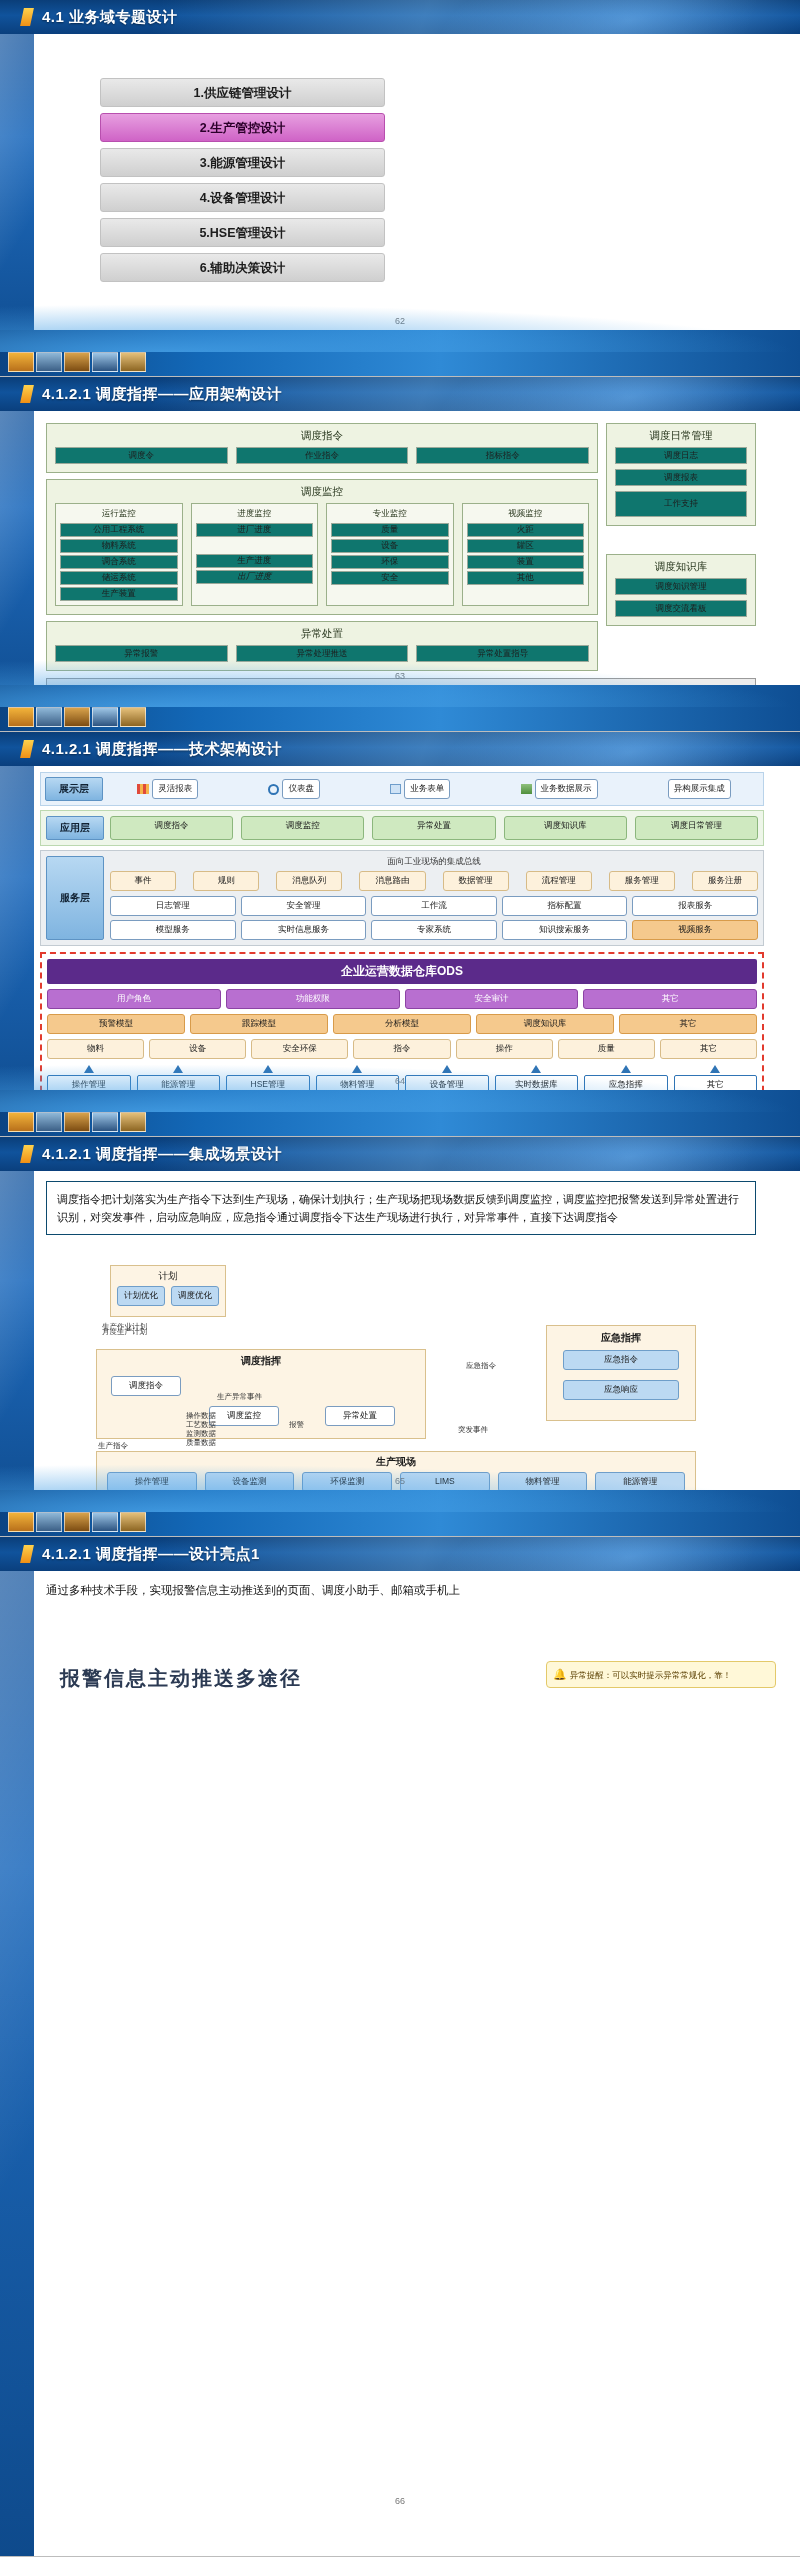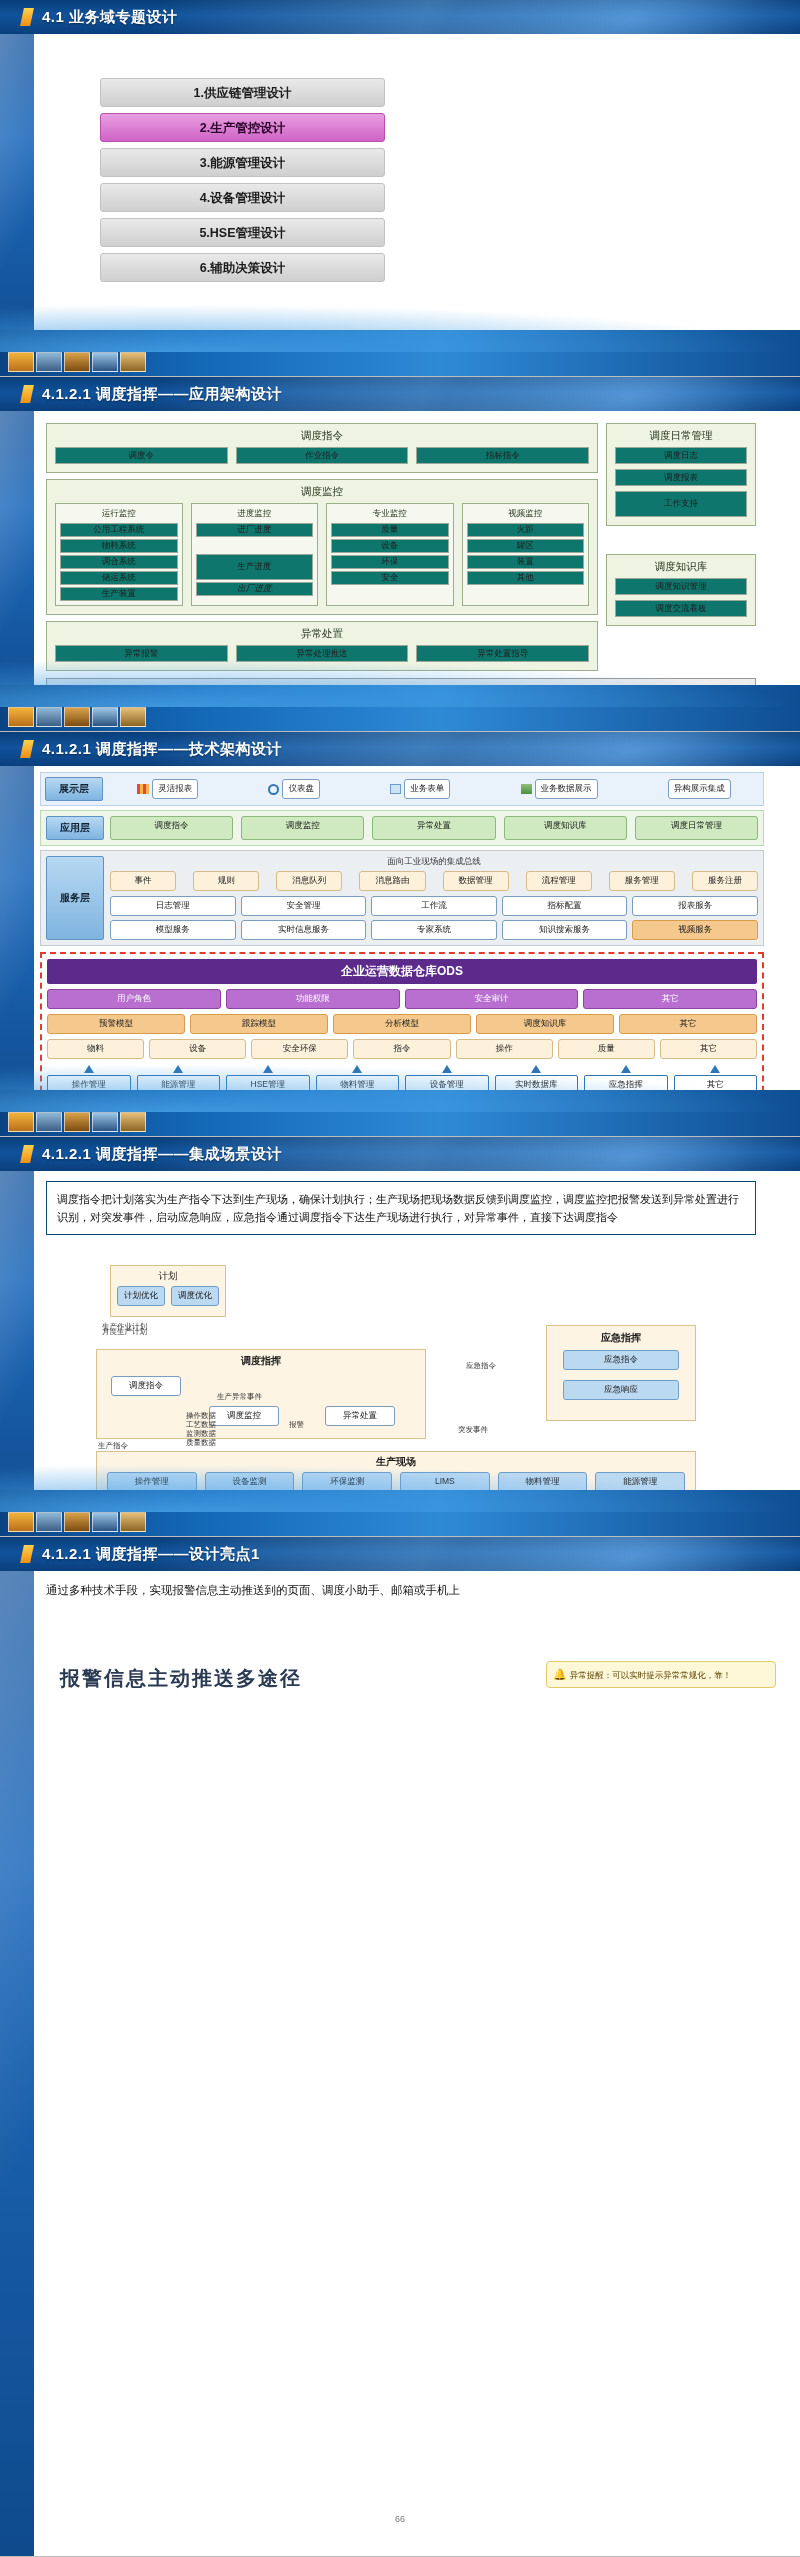--- a/index.html
+++ b/index.html
@@ -83,21 +83,21 @@
   }
   .bottom-ribbon .ph{
     width:26px;height:20px;border:1px solid rgba(255,255,255,.6);
   }
   .ph.a{background:linear-gradient(180deg,#f2b33a,#b8701b);}
   .ph.b{background:linear-gradient(180deg,#8fb8d8,#3b5f86);}
   .ph.c{background:linear-gradient(180deg,#d8a24b,#7c4c12);}
   .ph.d{background:linear-gradient(180deg,#9ec6e6,#2c5380);}
   .ph.e{background:linear-gradient(180deg,#e5c07a,#8c6522);}
   .page-num{
-    position:absolute; left:0; right:0; bottom:32px; text-align:center;
+    position:absolute; left:0; right:0; bottom:50px; text-align:center;
     font-size:9px; color:#777;
   }
 
   
   .menu-list{ position:absolute; left:100px; top:78px; width:285px; }
   .menu-item{
     height: 29px; line-height:29px; margin-bottom: 6px;
     background: linear-gradient(180deg,#e9e9e9,#cfcfcf);
     border-radius: 3px; text-align:center; font-size:12.5px; font-weight:bold;
     color:#1c1c1c; border:1px solid #c2c2c2;
@@ -252,21 +252,21 @@
                 <div class="col-head">运行监控</div>
                 <div class="bx" style="height:14px;margin-bottom:2px;">公用工程系统</div>
                 <div class="bx" style="height:14px;margin-bottom:2px;">物料系统</div>
                 <div class="bx" style="height:14px;margin-bottom:2px;">调合系统</div>
                 <div class="bx" style="height:14px;margin-bottom:2px;">储运系统</div>
                 <div class="bx" style="height:14px;">生产装置</div>
               </div>
               <div class="col-box">
                 <div class="col-head">进度监控</div>
                 <div class="bx" style="height:14px;margin-bottom:2px;">进厂进度</div>
-                <div class="bx" style="height:26px;margin-bottom:2px;margin-top:17px;">生产进度</div>
+                <div class="bx" style="height:14px;margin-bottom:2px;margin-top:17px;">生产进度</div>
                 <div class="bx" style="height:14px;font-style:italic;">出厂进度</div>
               </div>
               <div class="col-box">
                 <div class="col-head">专业监控</div>
                 <div class="bx" style="height:14px;margin-bottom:2px;">质量</div>
                 <div class="bx" style="height:14px;margin-bottom:2px;">设备</div>
                 <div class="bx" style="height:14px;margin-bottom:2px;">环保</div>
                 <div class="bx" style="height:14px;">安全</div>
               </div>
               <div class="col-box">

